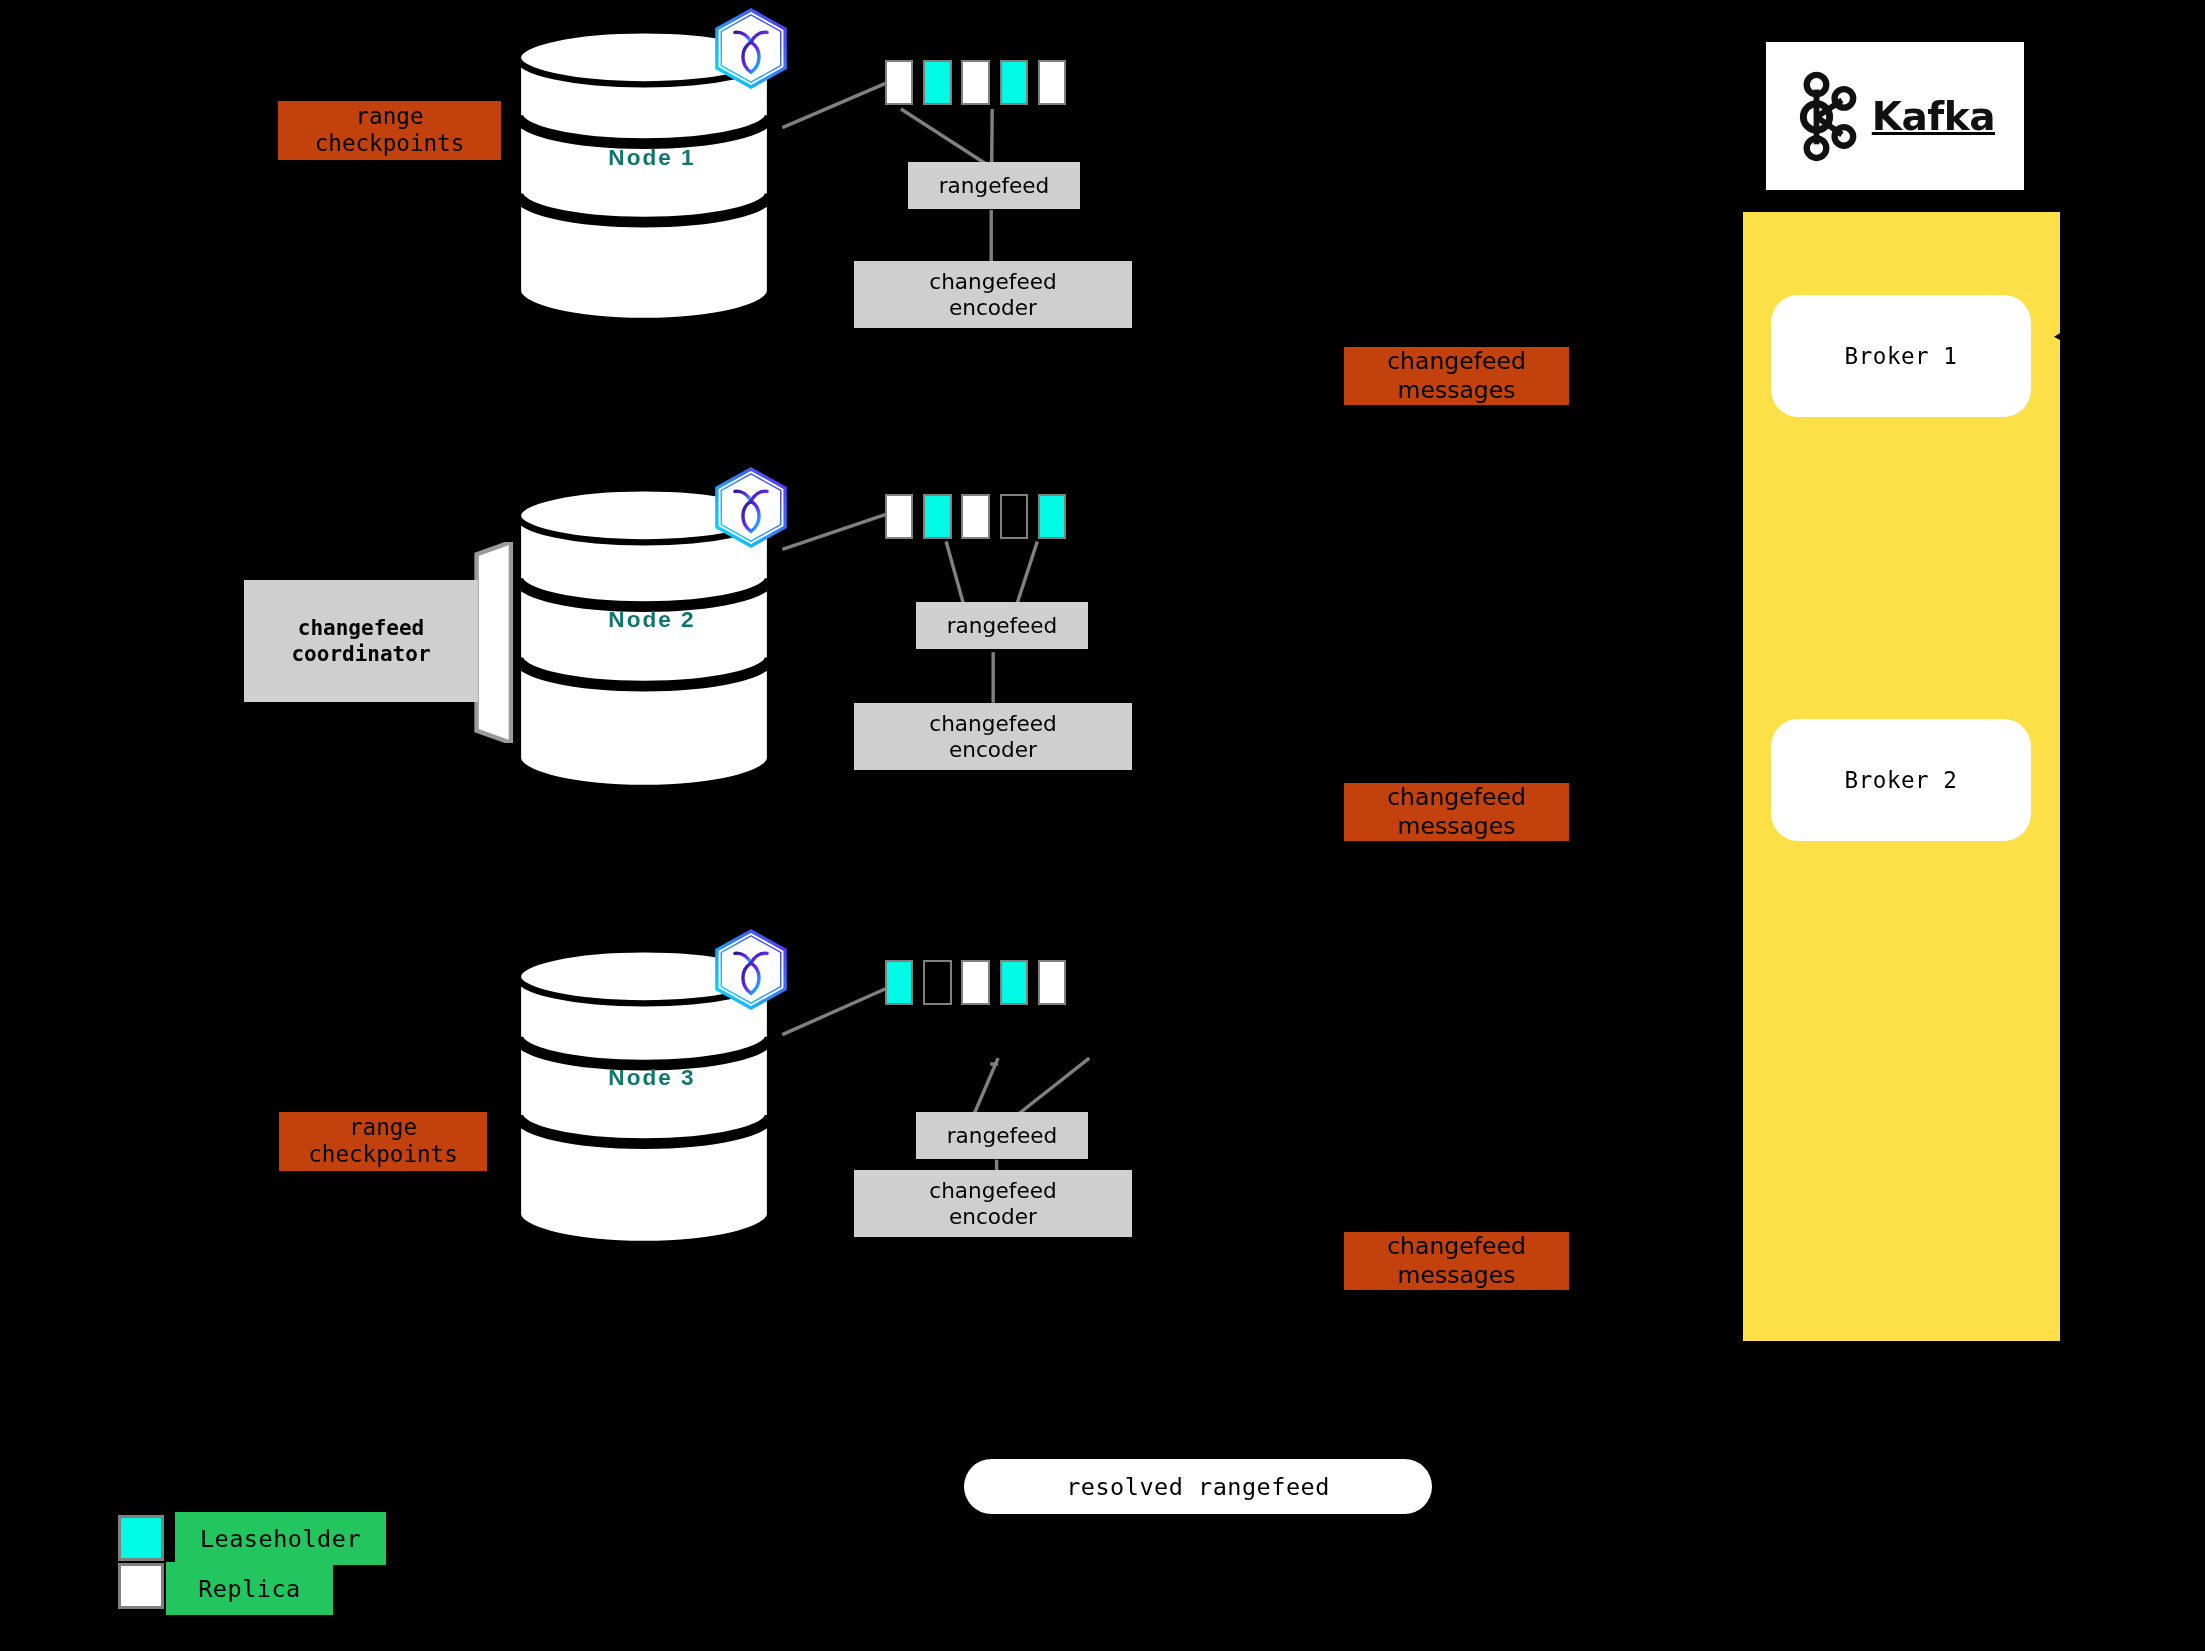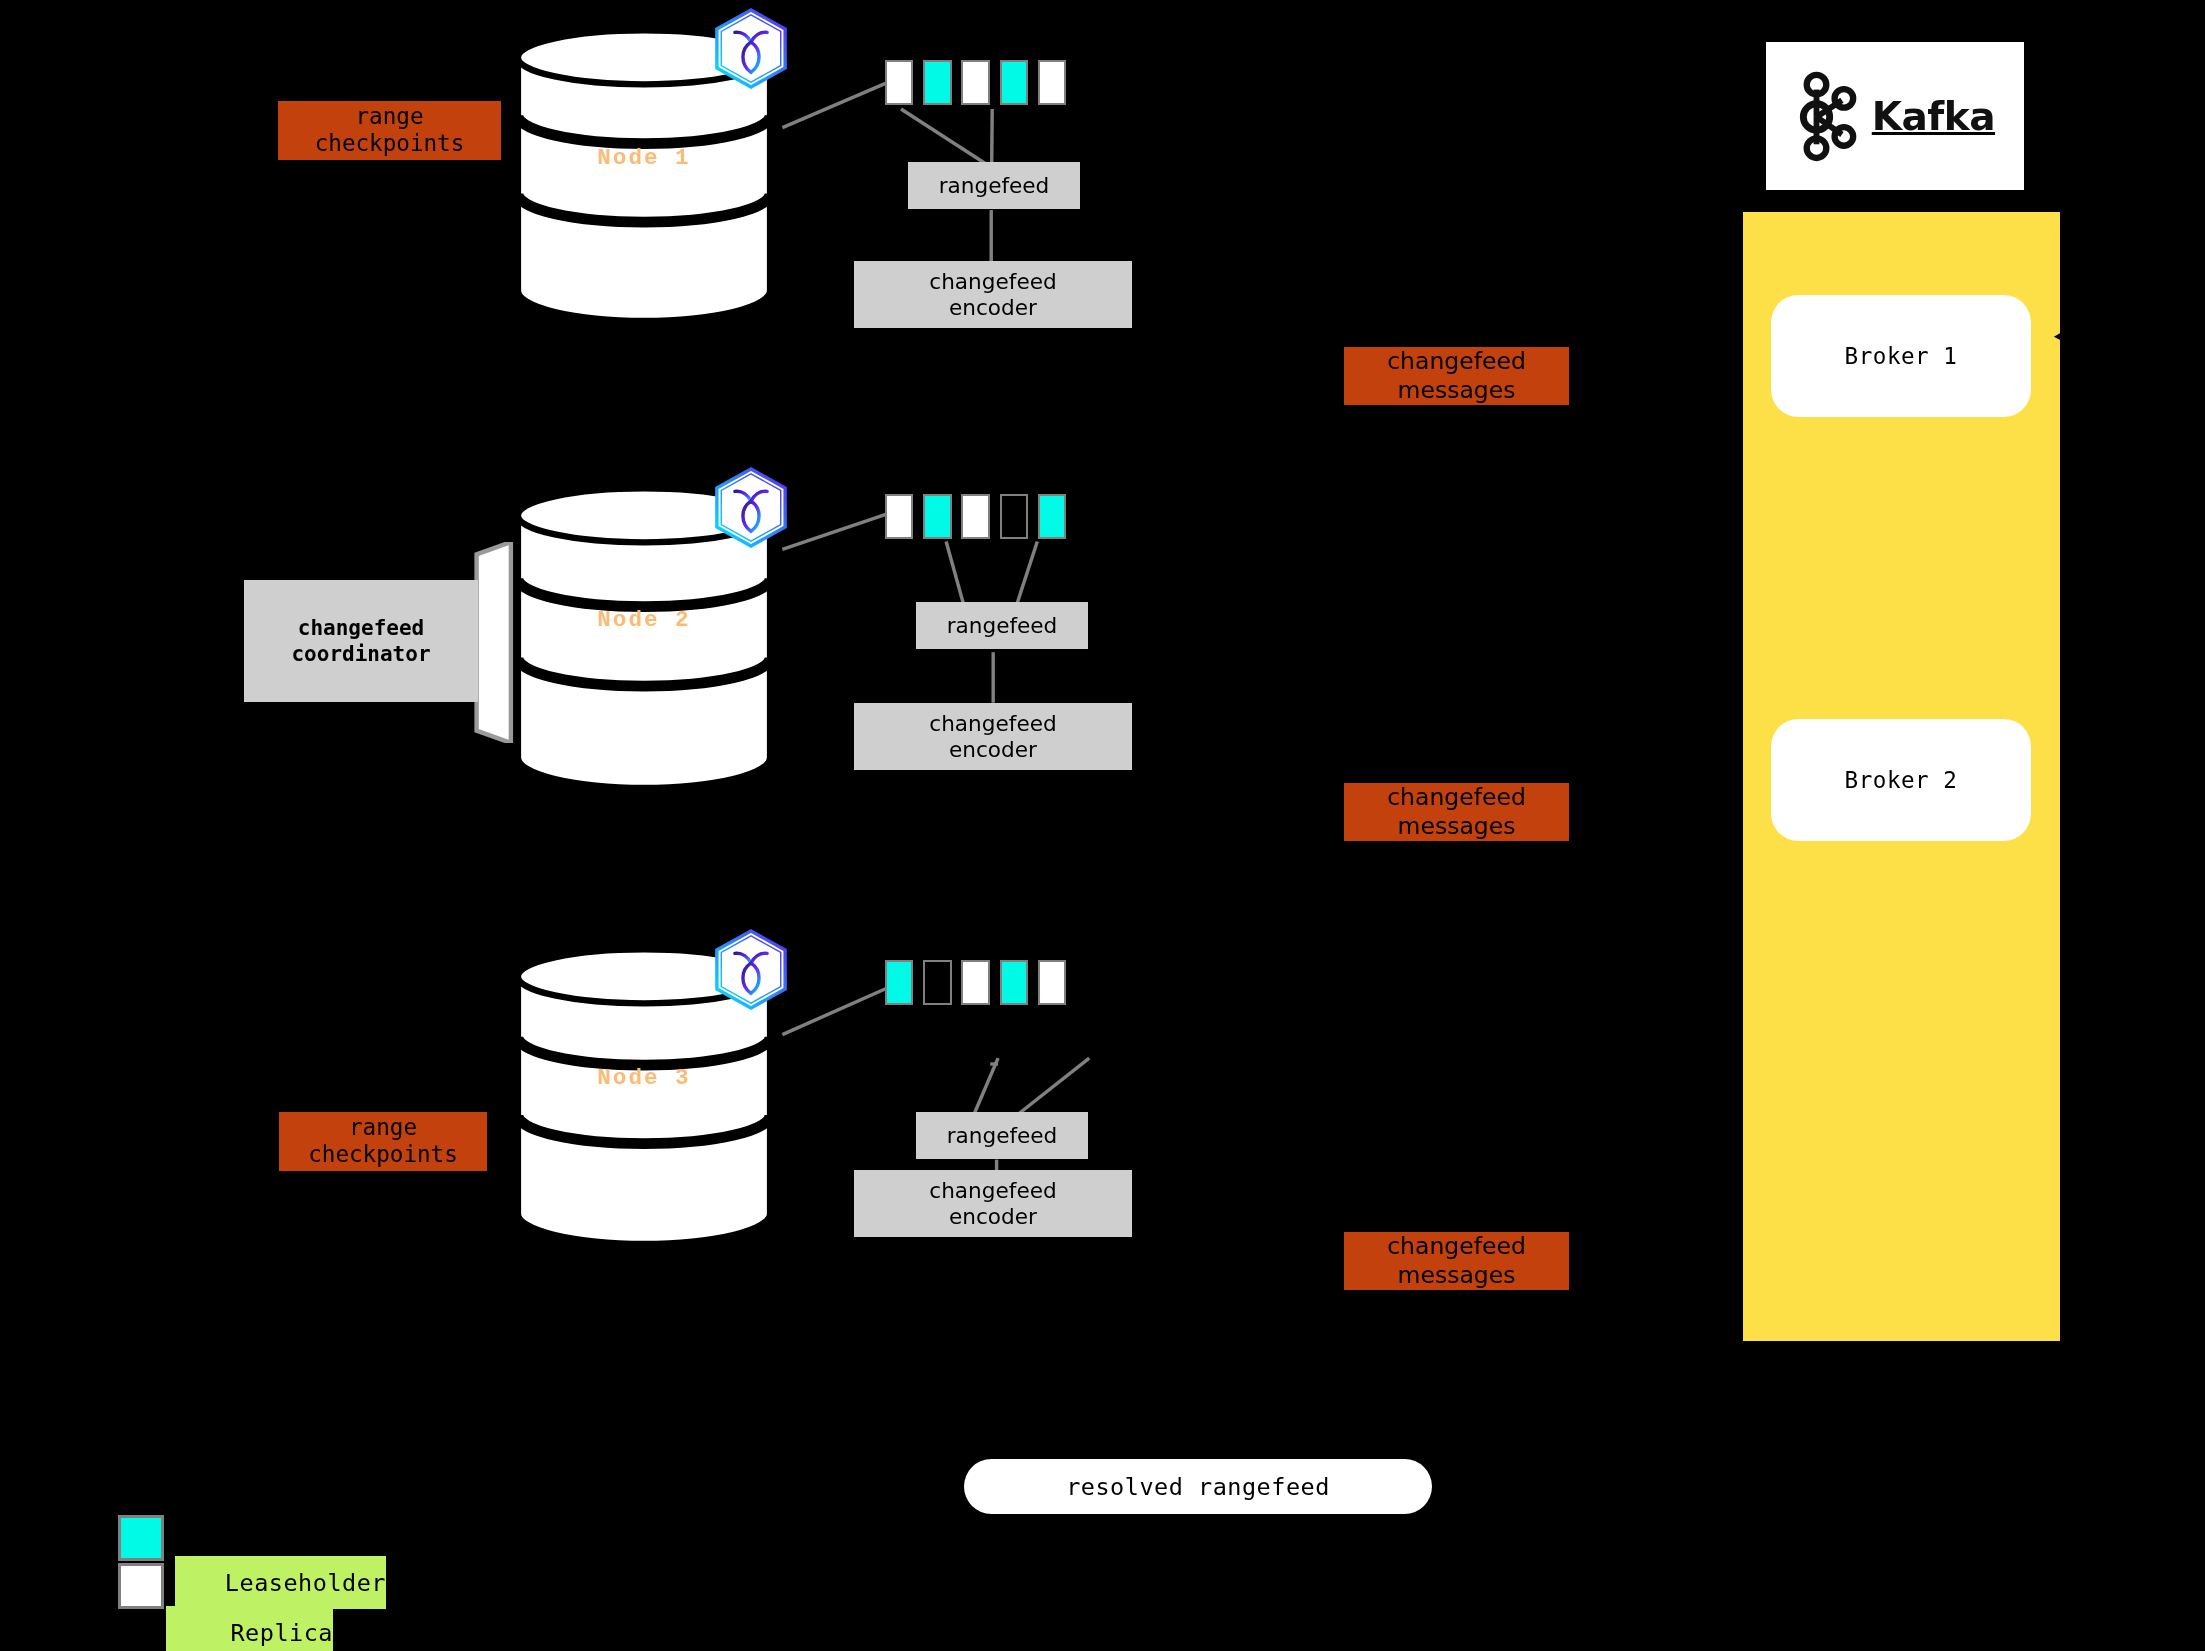--- a/index.html
+++ b/index.html
@@ -6,23 +6,23 @@
   body{
     width:2205px;height:1652px;position:relative;overflow:hidden;
     font-family:"DejaVu Sans", sans-serif;
   }
   .abs{position:absolute;}
 
   
   .node{position:absolute;width:260px;height:294px;}
   .node svg{position:absolute;left:0;top:0;width:100%;height:100%;}
   .node-label{
-    position:absolute;left:0;width:100%;text-align:center;
-    font-family:Liberation Mono, monospace;
-    font-weight:bold;font-size:22.6px;color:#fdba74;letter-spacing:2px;
+    position:absolute;left:8px;width:100%;text-align:center;
+    font-family:Liberation Sans, sans-serif;
+    font-weight:bold;font-size:22.6px;color:#0f766e;letter-spacing:2px;
     white-space:nowrap;
   }
 
   
   .crdb-logo{position:absolute;width:78px;height:83px;}
   .crdb-logo svg{width:100%;height:100%;display:block;}
 
   
   .range-row{position:absolute;display:flex;gap:9.8px;}
   .range-box{
@@ -84,23 +84,23 @@
   .pill{
     position:absolute;background:#FFFFFF;border-radius:245px;
     display:flex;align-items:center;justify-content:center;
     font-family:"DejaVu Sans Mono", monospace;font-size:23.5px;color:#000;
     letter-spacing:0.5px;white-space:nowrap;
   }
 
   
   .legend-sw{position:absolute;width:46px;height:46px;border:3.4px solid #808080;box-sizing:border-box;}
   .legend-label{
-    position:absolute;background:#bef264;color:#000;
+    position:absolute;background:#22c55e;color:#000;
     font-family:"DejaVu Sans Mono", monospace;font-size:23.5px;
-    display:flex;align-items:center;justify-content:flex-end;letter-spacing:0.5px;margin-top:44px;
+    display:flex;align-items:center;justify-content:center;letter-spacing:0.5px;
   }
 
   
   .wires{position:absolute;left:0;top:0;width:2205px;height:1652px;pointer-events:none;}
 </style>
 </head>
 <body>
 
 <svg class="wires" viewBox="0 0 4498 3369">
   <g stroke="#808080" stroke-width="7" fill="none">

